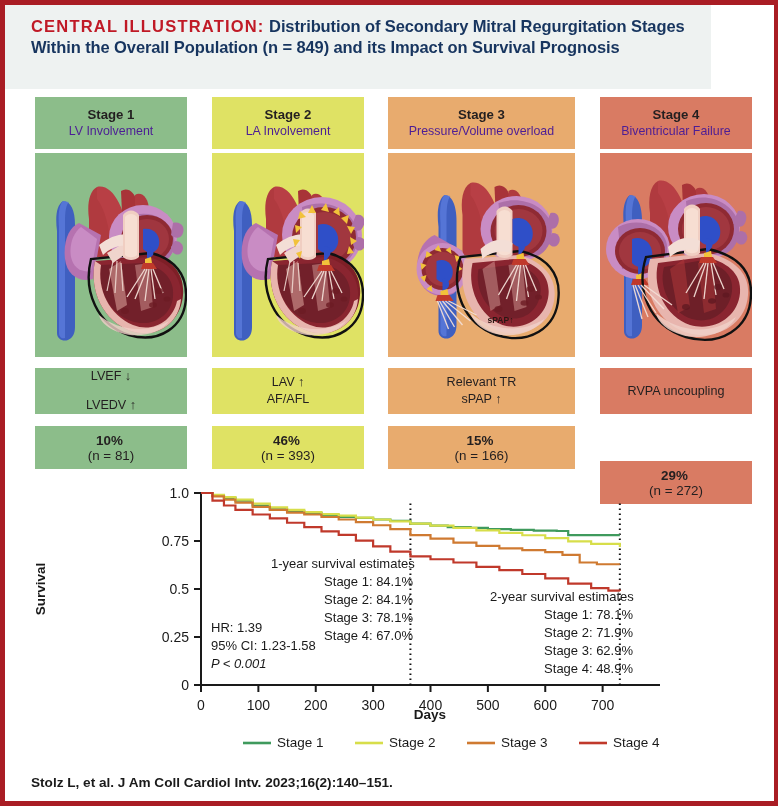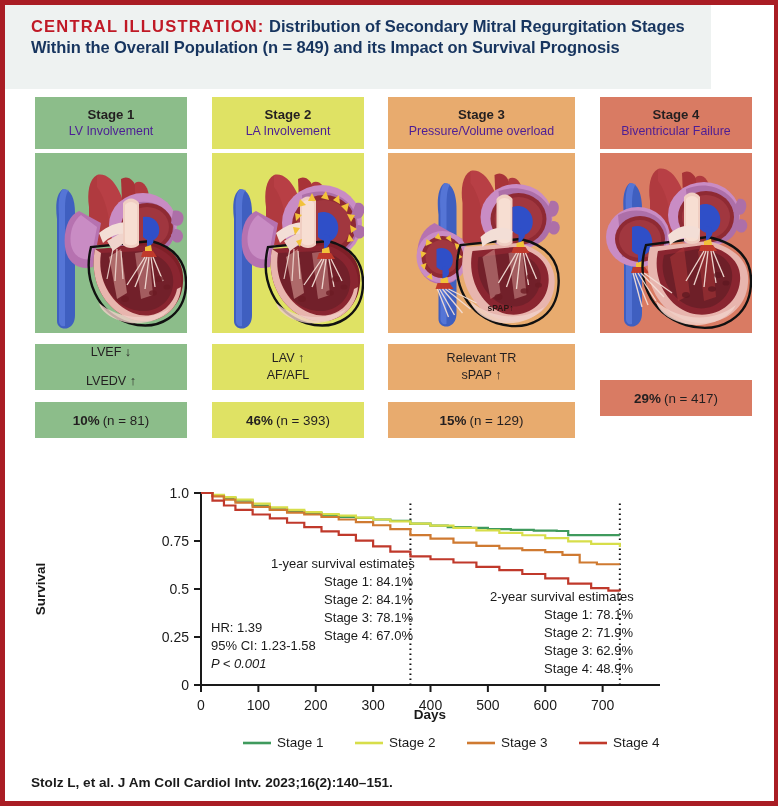--- a/index.html
+++ b/index.html
@@ -15,25 +15,25 @@
   .cols{position:absolute;left:0;top:92px;width:769px;height:370px;}
   .col{position:absolute;top:0;}
   .c1{left:30px;width:152px;}
   .c2{left:207px;width:152px;}
   .c3{left:383px;width:187px;}
   .c4{left:595px;width:152px;}
   .hdrbox{height:52px;display:flex;flex-direction:column;align-items:center;justify-content:center;
           text-align:center;line-height:17px;}
   .hdrbox .t1{font-size:13.2px;font-weight:bold;color:#231f20;}
   .hdrbox .t2{font-size:12.4px;color:#4c1d95;}
-  .heartbox{height:180px;margin-top:4px;position:relative;overflow:hidden;}
+  .heartbox{height:204px;margin-top:4px;position:relative;overflow:hidden;}
   .descbox{height:46px;margin-top:11px;display:flex;flex-direction:column;align-items:center;justify-content:center;
            text-align:center;line-height:17px;font-size:12.6px;color:#231f20;}
-  .pctbox{height:36px;margin-top:12px;display:flex;align-items:center;justify-content:center;
-          font-size:13.4px;color:#231f20;}
+  .pctbox{height:43px;margin-top:12px;display:flex;align-items:center;justify-content:center;
+          font-size:13.4px;color:#231f20;flex-direction:column;}
   .pctbox b{font-weight:bold;margin-right:3px;}
   
   .heartbox svg{display:block;position:absolute;left:50%;top:50%;transform:translate(-50%,-50%);}
   
   .chart{position:absolute;left:0;top:466px;width:769px;height:292px;}
   .chart svg{display:block;}
   
   .footer{position:absolute;left:4px;bottom:0;width:769px;height:38px;display:flex;align-items:center;
           padding-left:22px;box-sizing:border-box;}
   .footer .cite{font-size:13.6px;font-weight:bold;color:#1a1a1a;}
@@ -276,21 +276,21 @@
             <text x="96" y="158" font-family="'Liberation Sans',sans-serif" font-size="8.5" font-weight="bold" fill="#2b1614" text-anchor="middle">sPAP↑</text>
           </g>
         </svg>
       </div>
       <div class="descbox" style="background:#e8ab6e;">
         <div>Relevant TR</div>
         <div>sPAP ↑</div>
       </div>
       <div class="pctbox" style="background:#e8ab6e;">
         <b>15%</b>
-          <span>(n = 129)</span>
+          <span>(n = 166)</span>
       </div>
     </div>
 
     <div class="col c4">
       <div class="hdrbox" style="background:#d97b63;">
         <div class="t1">Stage 4</div>
         <div class="t2">Biventricular Failure</div>
       </div>
       <div class="heartbox" style="background:#d97b63;">
         <svg width="152" height="180" viewBox="0 0 152 180">
@@ -345,23 +345,26 @@
             <g fill="#5e1820" opacity=".75">
               <ellipse cx="118" cy="122" rx="4" ry="3"></ellipse>
               <ellipse cx="126" cy="130" rx="3.5" ry="2.6"></ellipse>
               <ellipse cx="112" cy="136" rx="4" ry="2.8"></ellipse>
               <ellipse cx="86" cy="142" rx="4" ry="3"></ellipse>
             </g>
             <path d="M56 148 C76 166 110 172 136 152 C128 168 102 176 82 170 C68 166 58 158 56 148 Z" fill="#f0d0c8" opacity=".85"></path>
           </g>
         </svg>
       </div>
+      <div class="descbox" style="background:#d97b63;">
+        <div>RVPA uncoupling</div>
+      </div>
       <div class="pctbox" style="background:#d97b63;margin-top:47px;">
         <b>29%</b>
-          <span>(n = 417)</span>
+          <span>(n = 272)</span>
       </div>
     </div>
 
   </div>
 
   <div class="chart">
     <svg id="km-svg" width="769" height="292" viewBox="0 0 769 292">
 
       <line id="x-axis" x1="196" y1="214" x2="655" y2="214" stroke="#1a1a1a" stroke-width="2"></line>
       <line id="y-axis" x1="196" y1="214" x2="196" y2="22" stroke="#1a1a1a" stroke-width="2"></line>

